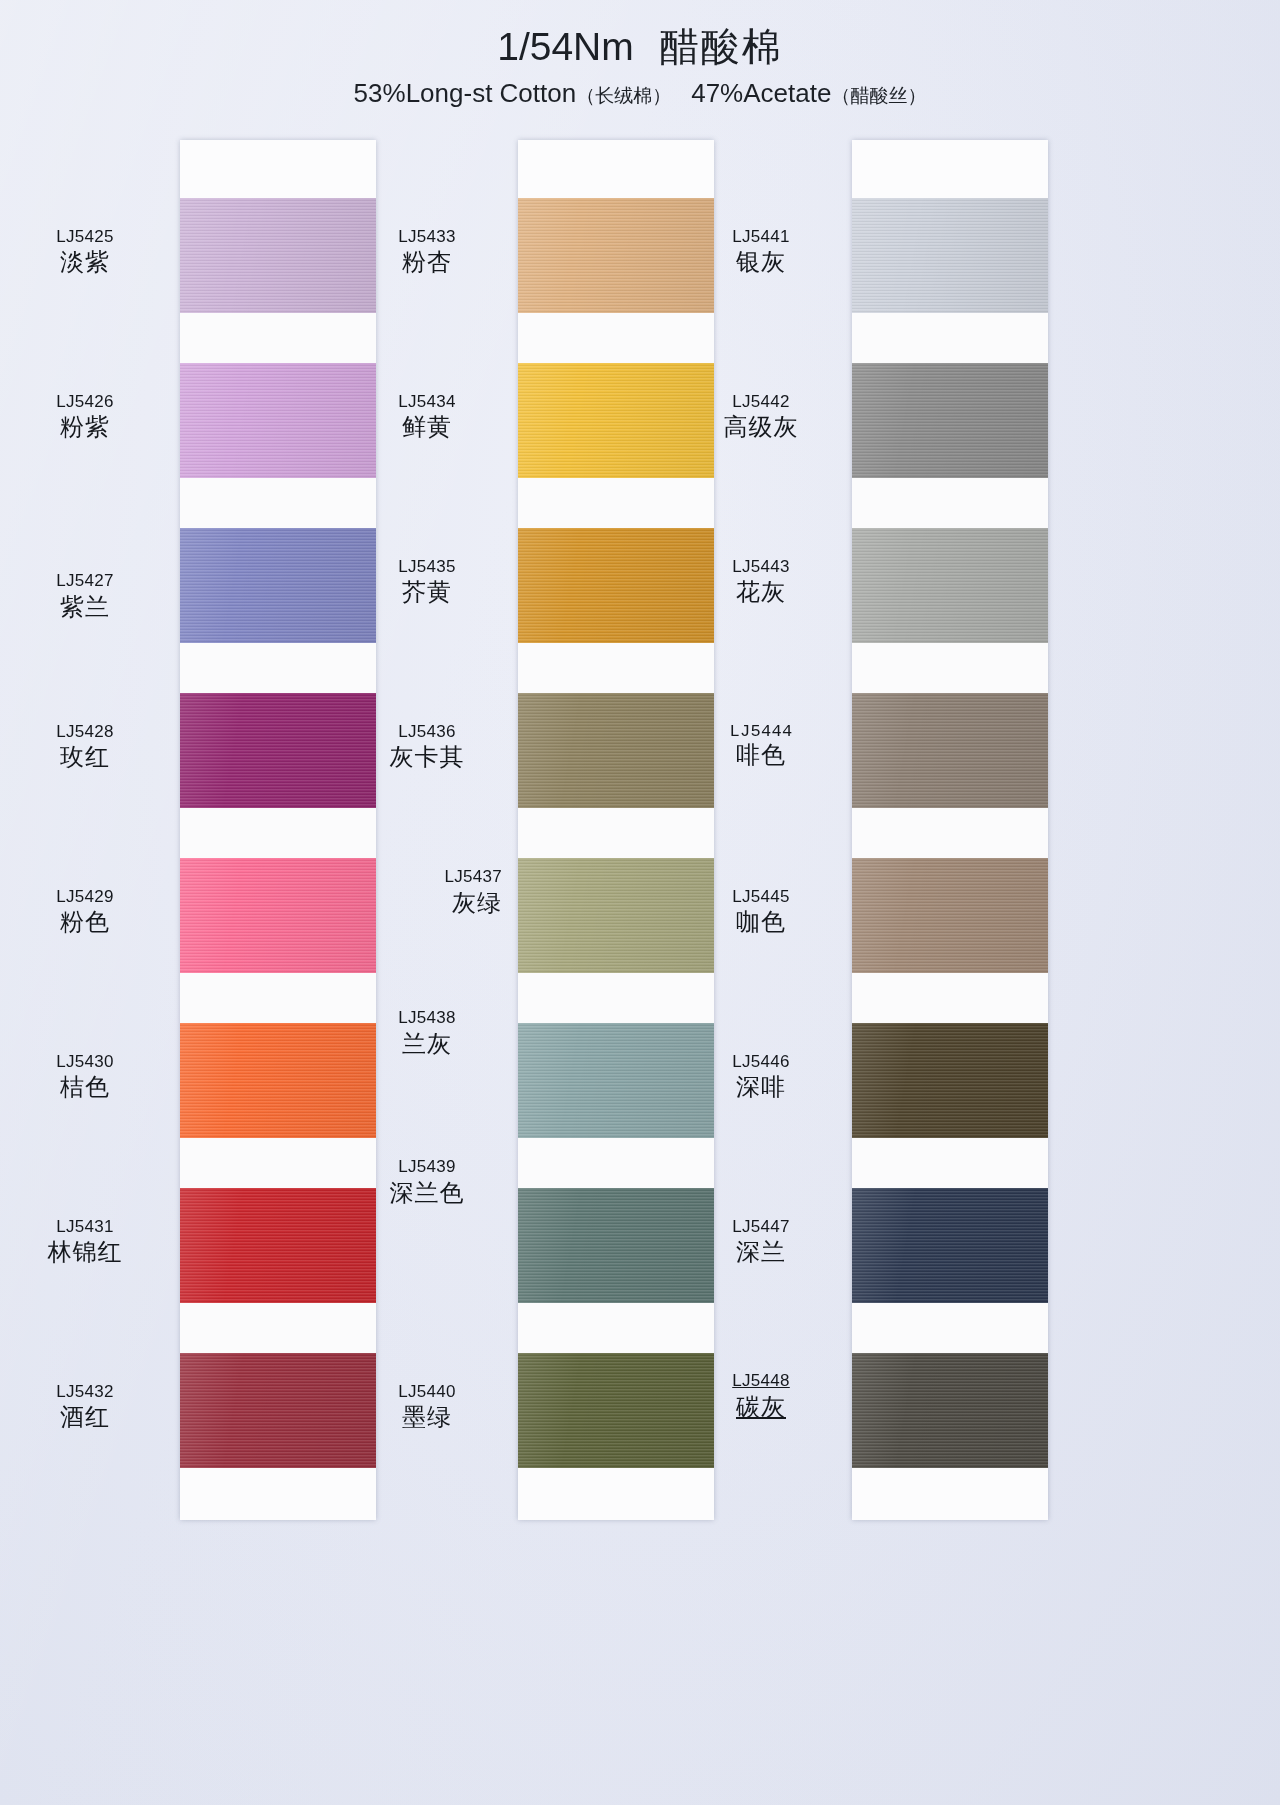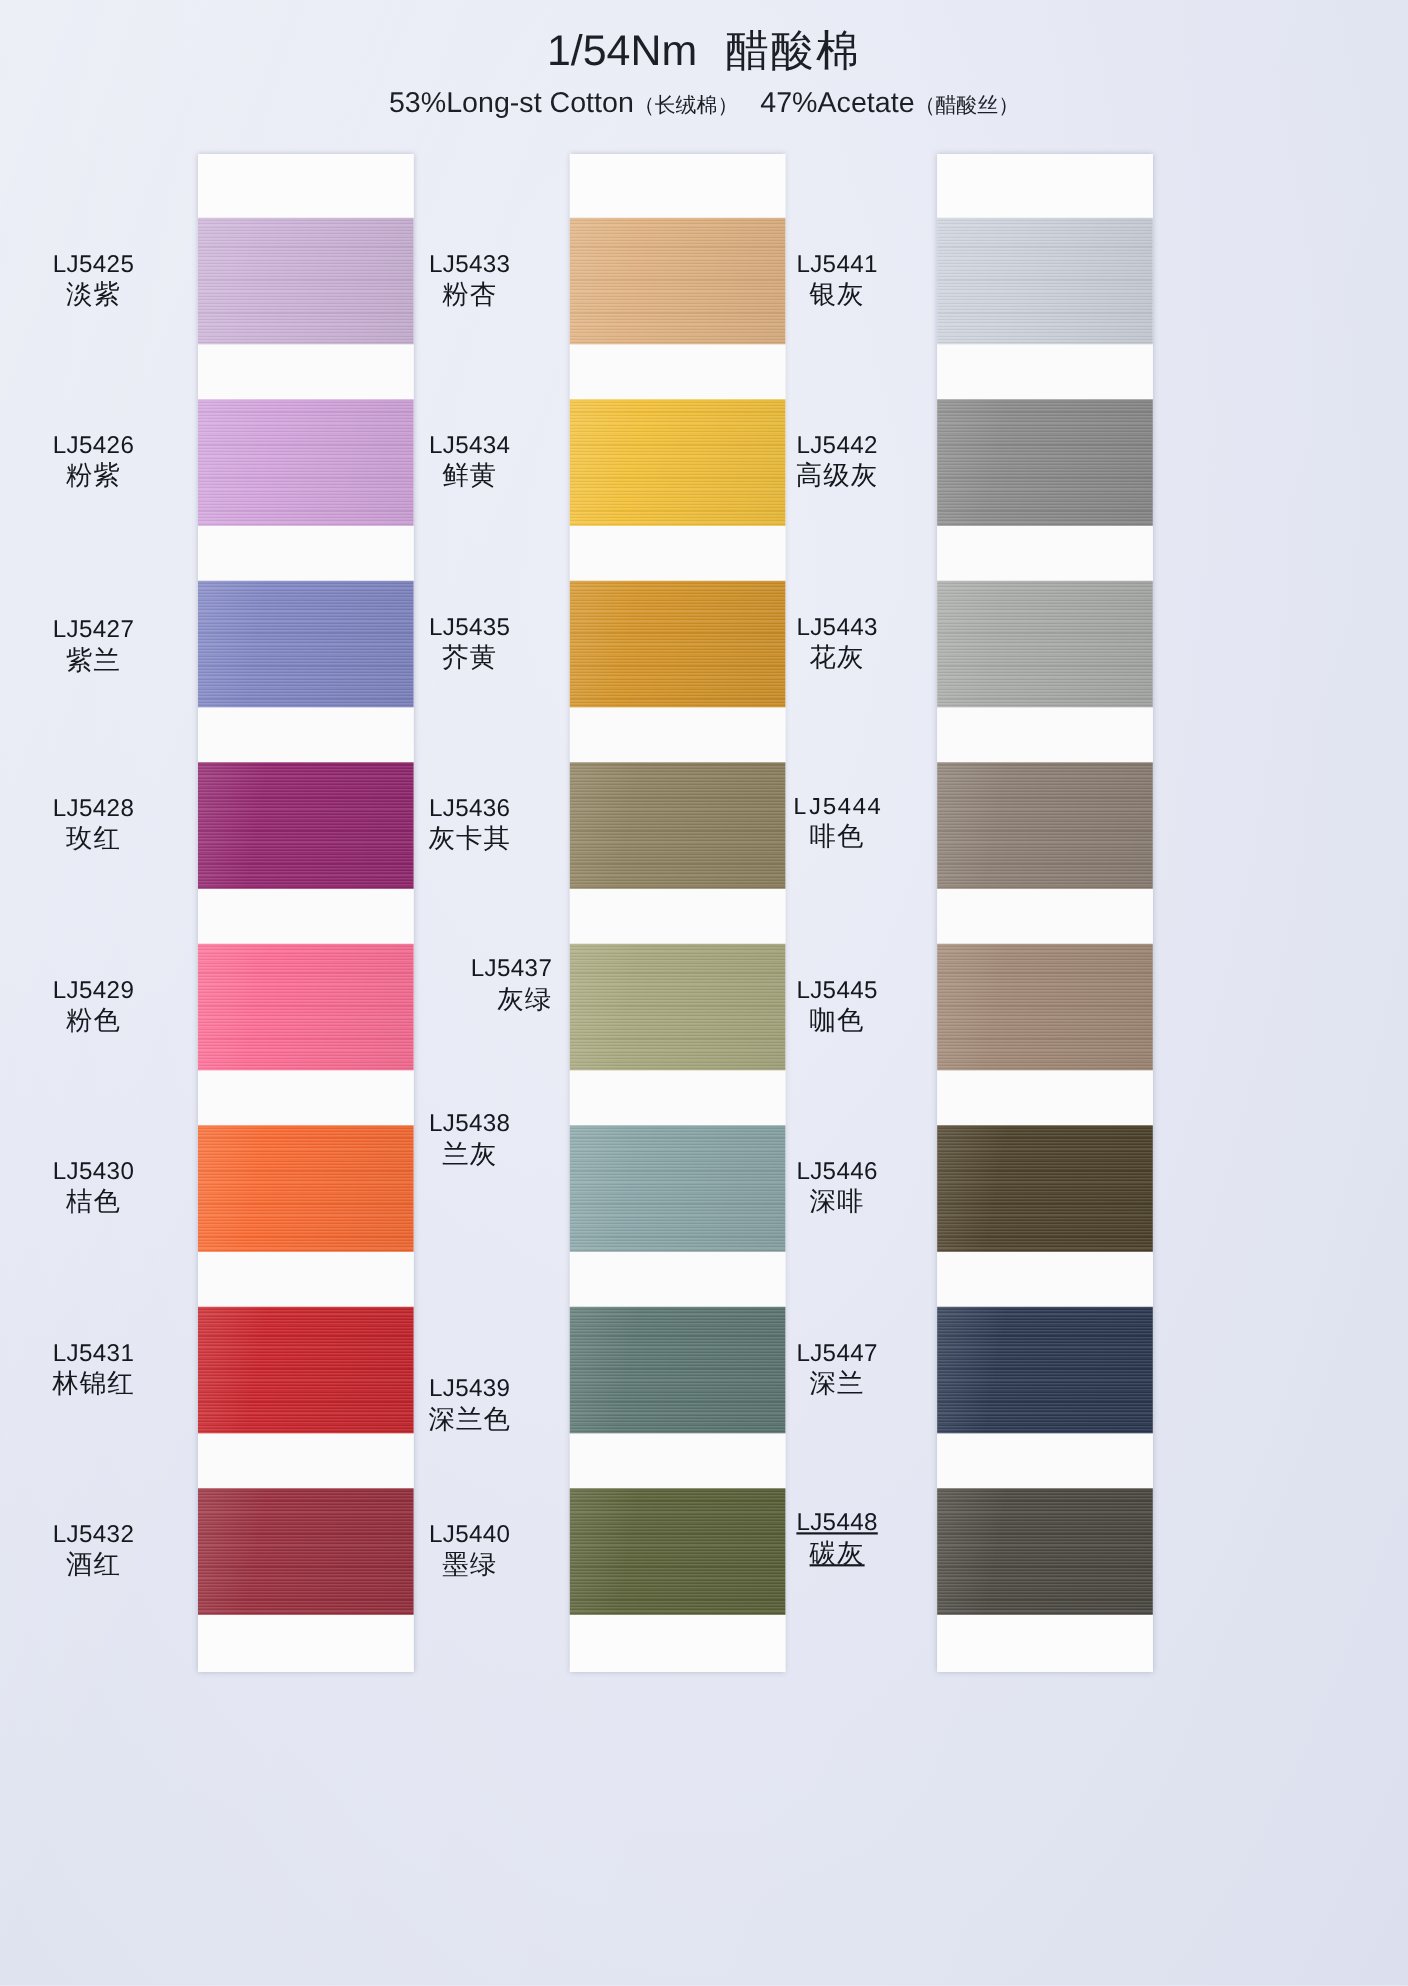--- a/index.html
+++ b/index.html
@@ -144,21 +144,21 @@
   }
   .label {
     position: absolute;
     text-align: center;
     color: #15181d;
     width: 150px;
     line-height: 1.22;
     pointer-events: auto;
   }
   .label .code {
-    font-size: 22px;
+    font-size: 17px;
     letter-spacing: 0.3px;
     white-space: nowrap;
   }
   .label .name {
     font-size: 24px;
     letter-spacing: 1px;
     white-space: nowrap;
   }
   .lab-col-0 { left: 10px; }
   .lab-col-1 { left: 352px; }
@@ -247,21 +247,21 @@
     </div>
   <div class="labels" id="labels-root">
       <div class="label lab-col-0" style="top: 86.5px;">
         <div class="code">LJ5425</div>
         <div class="name">淡紫</div>
       </div>
       <div class="label lab-col-0" style="top: 251.5px;">
         <div class="code">LJ5426</div>
         <div class="name">粉紫</div>
       </div>
-      <div class="label lab-col-0" style="top: 419px;">
+      <div class="label lab-col-0" style="top: 431px;">
         <div class="code">LJ5427</div>
         <div class="name">紫兰</div>
       </div>
       <div class="label lab-col-0" style="top: 581.5px;">
         <div class="code">LJ5428</div>
         <div class="name">玫红</div>
       </div>
       <div class="label lab-col-0" style="top: 746.5px;">
         <div class="code">LJ5429</div>
         <div class="name">粉色</div>
@@ -295,21 +295,21 @@
         <div class="name">灰卡其</div>
       </div>
       <div class="label lab-col-1" style="top: 727px; text-align: right;">
         <div class="code">LJ5437</div>
         <div class="name">灰绿</div>
       </div>
       <div class="label lab-col-1" style="top: 868px;">
         <div class="code">LJ5438</div>
         <div class="name">兰灰</div>
       </div>
-      <div class="label lab-col-1" style="top: 1109px;">
+      <div class="label lab-col-1" style="top: 1017px;">
         <div class="code">LJ5439</div>
         <div class="name">深兰色</div>
       </div>
       <div class="label lab-col-1" style="top: 1241.5px;">
         <div class="code">LJ5440</div>
         <div class="name">墨绿</div>
       </div>
       <div class="label lab-col-2" style="top: 86.5px;">
         <div class="code">LJ5441</div>
         <div class="name">银灰</div>

